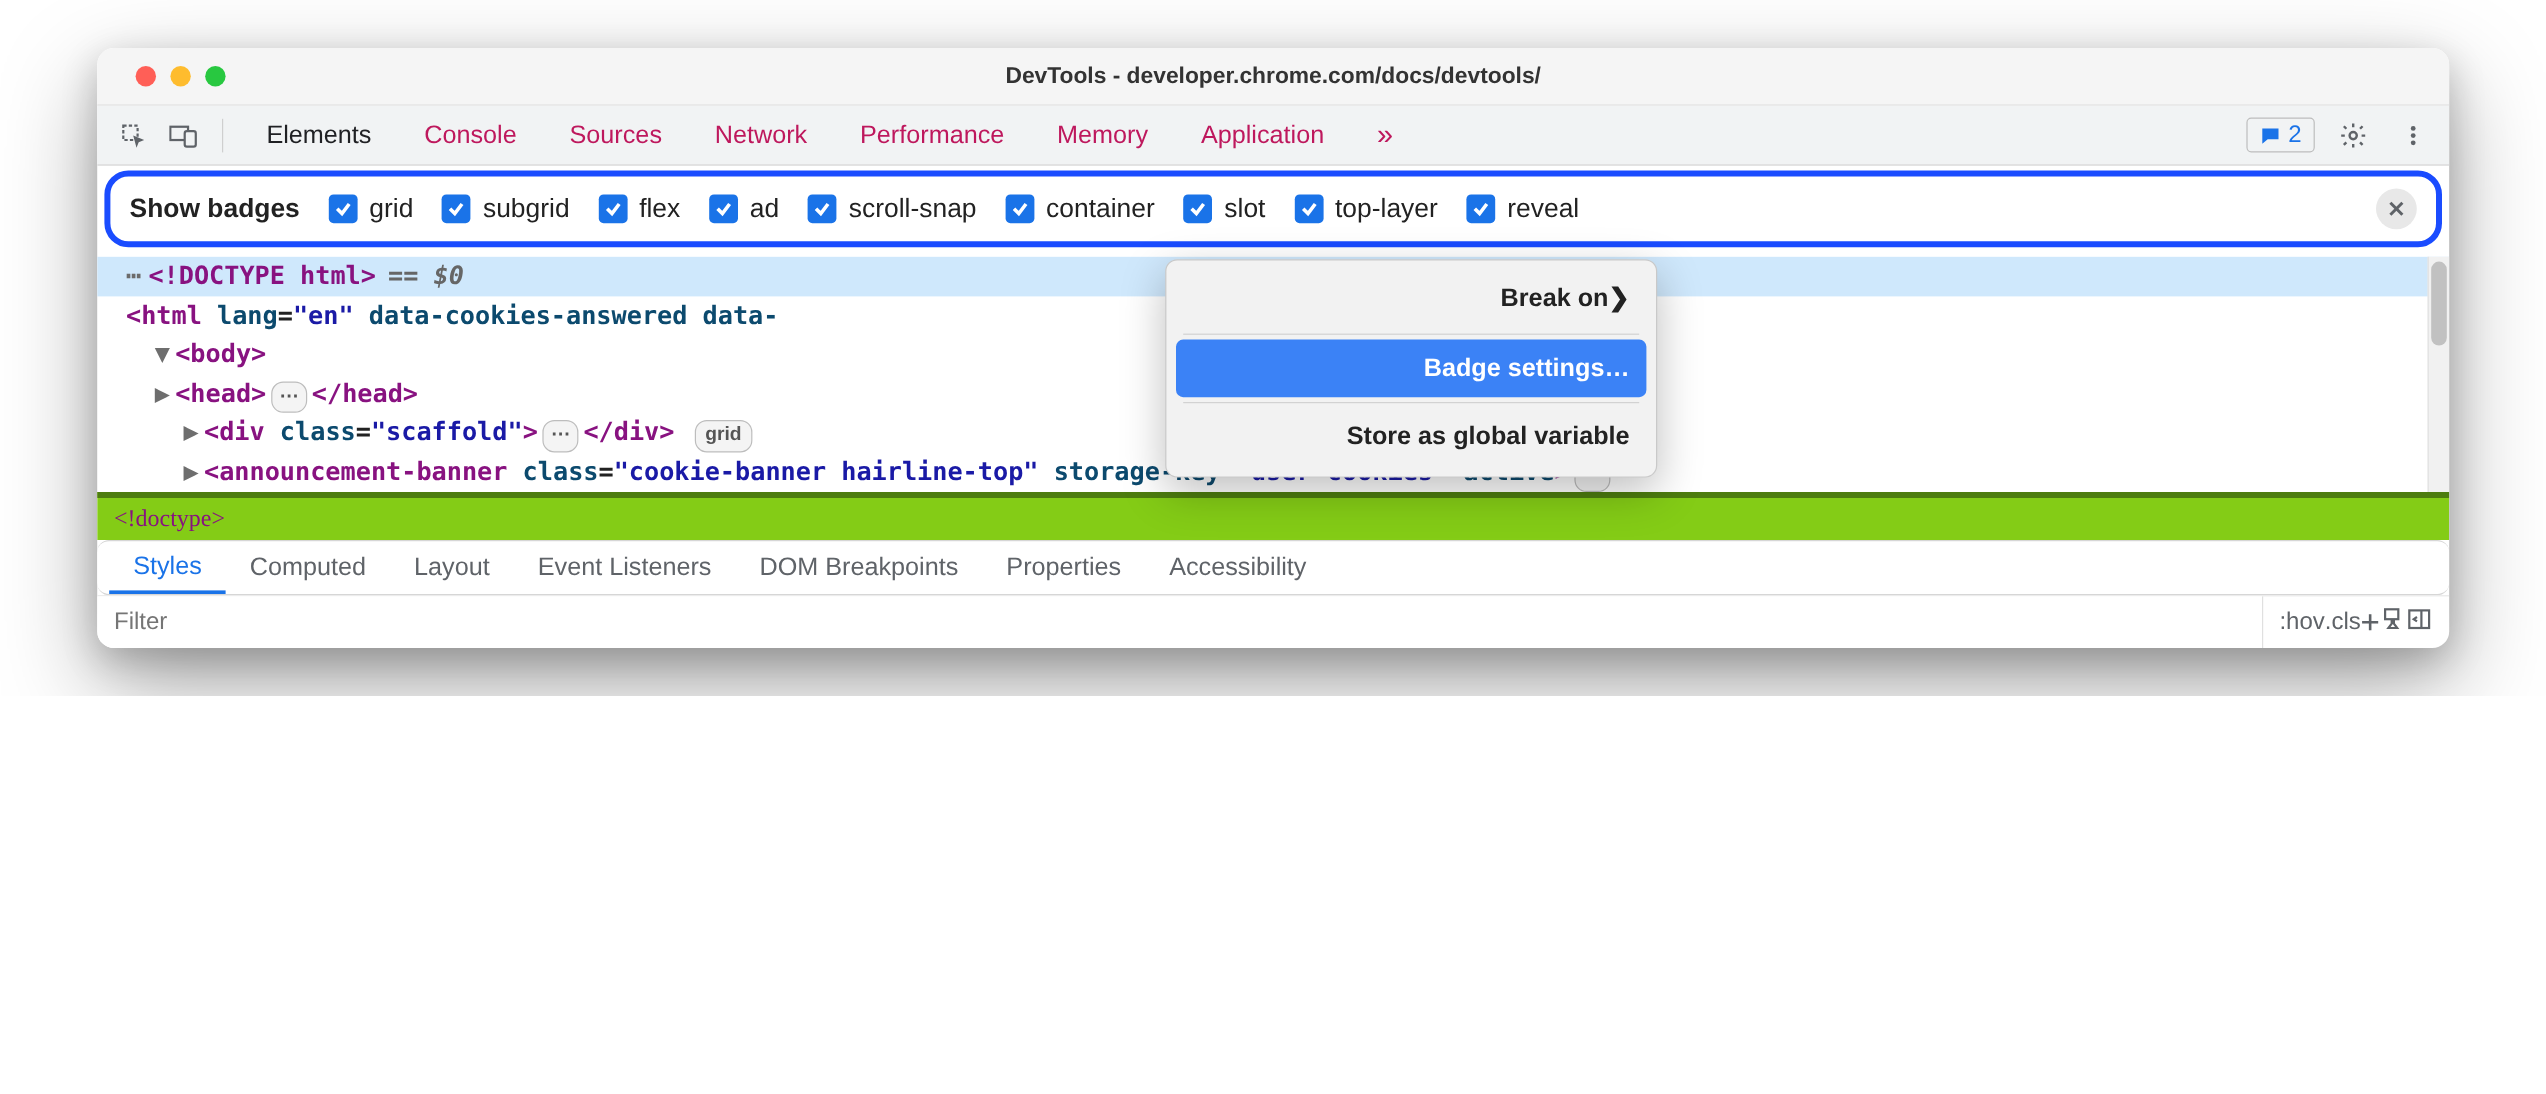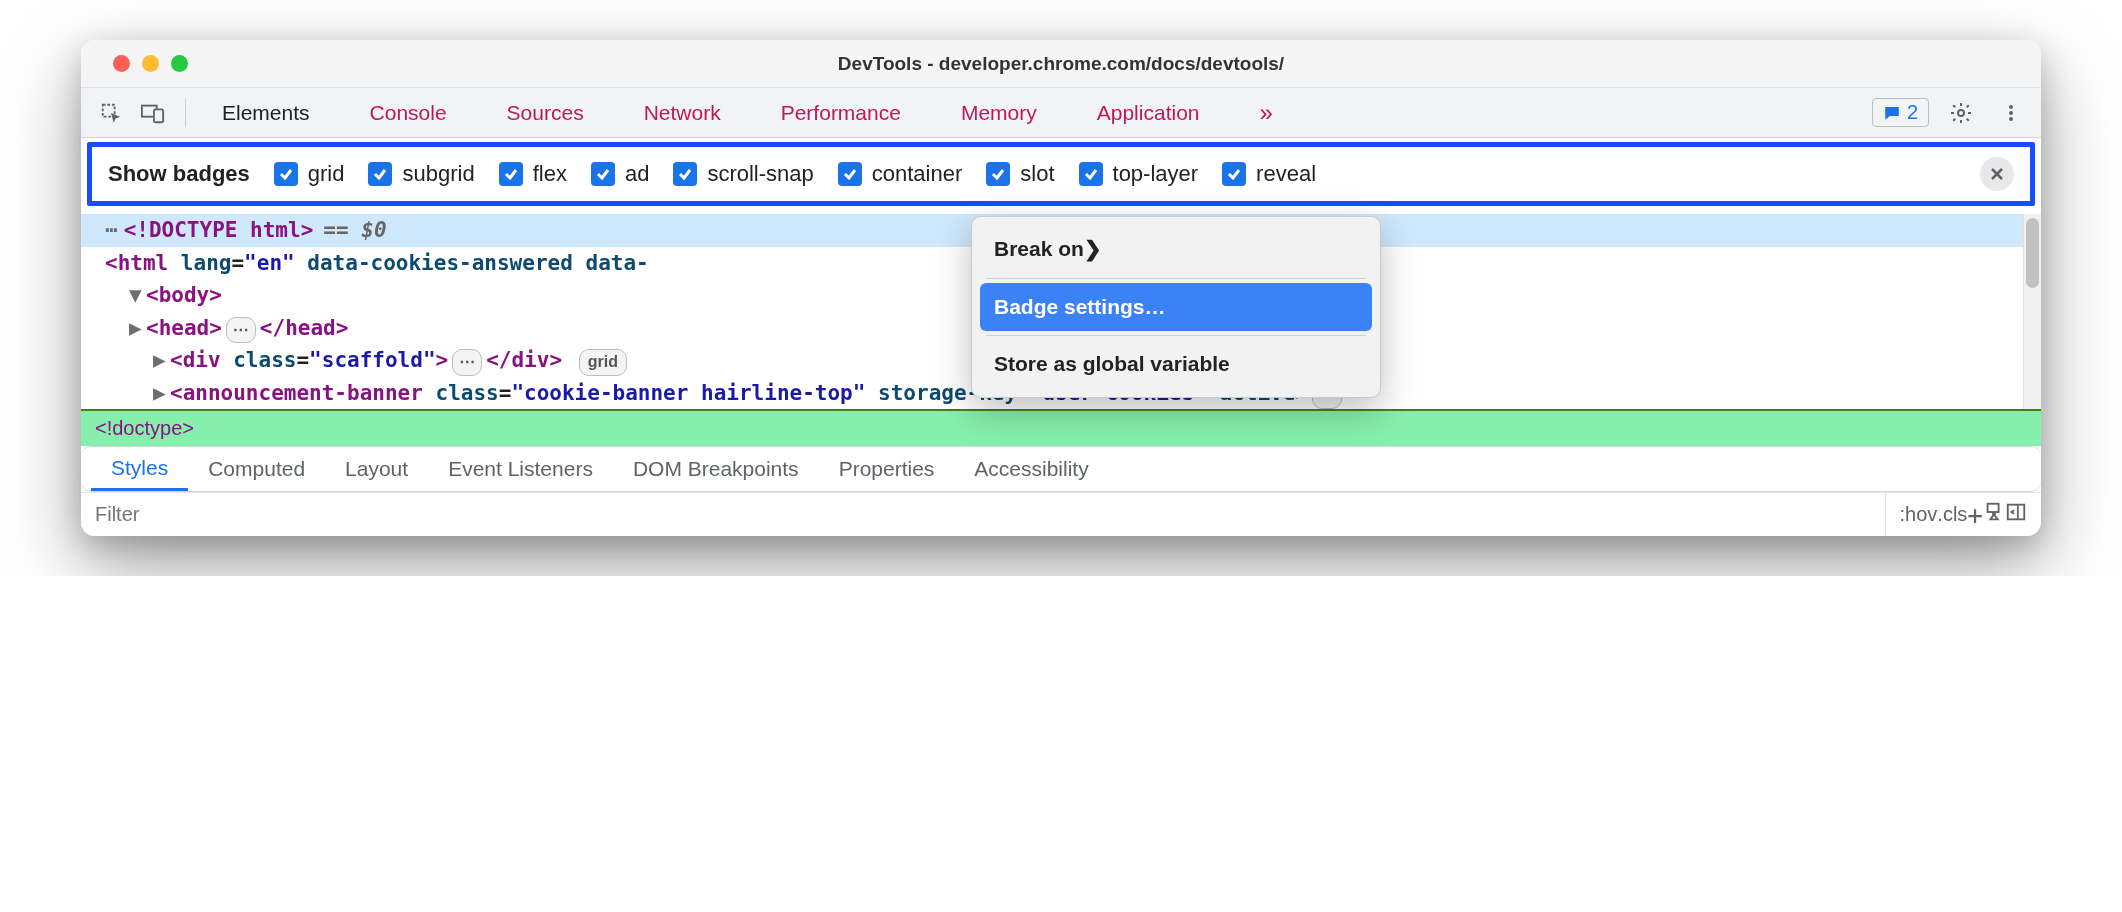--- a/index.html
+++ b/index.html
@@ -51,21 +51,21 @@
   gap: 6px;
 }
 .toolbar .icon-btn {
   width: 36px; height: 36px;
   display: flex; align-items: center; justify-content: center;
   color: #5f6368;
 }
 .toolbar .sep {
   width: 1px; height: 28px; background: #cfcfcf; margin: 0 8px;
 }
-.tabs { display: flex; align-items: center; gap: 16px; flex: 1; text-align: center; }
+.tabs { display: flex; align-items: center; gap: 0; flex: 1; text-align: center; }
 .tab {
   padding: 0 22px;
   height: 50px;
   display: flex; align-items: center;
   font-size: 21px;
   color: #be185d;
   cursor: pointer;
 }
 .tab.active { color: #202124; font-weight: 500; }
 .toolbar-right { display: flex; align-items: center; gap: 14px; }
@@ -77,21 +77,21 @@
   font-size: 20px;
   color: #1a73e8;
 }
 .issues-badge svg { fill: #1a73e8; }
 .badges-bar {
   display: flex;
   align-items: center;
   padding: 10px 16px;
   gap: 24px;
   border: 5px solid #1a4cff;
-  border-radius: 2px;
+  border-radius: 20px;
   margin: 4px 6px 8px 6px;
 }
 .badges-bar .label {
   font-weight: 700;
   font-size: 22px;
 }
 .badge-check {
   display: flex; align-items: center; gap: 10px;
   font-size: 22px;
 }
@@ -163,26 +163,26 @@
 }
 .scrollbar-thumb {
   position: absolute;
   left: 2px; right: 2px;
   top: 4px;
   height: 70px;
   background: #c1c1c1;
   border-radius: 7px;
 }
 .breadcrumb {
-  border-top: 2px solid #4d7c0f;
+  border-top: 5px solid #4d7c0f;
   padding: 6px 14px;
-  font-family: Liberation Sans, sans-serif;
+  font-family: Liberation Serif, serif;
   font-size: 20px;
   color: #881280;
-  background: #86efac;
+  background: #84cc16;
 }
 .styles-tabs {
   display: flex;
   align-items: center;
   border-top: 1px solid #d6d6d6;
   border-bottom: 1px solid #d6d6d6;
   padding: 0 10px;
   height: 46px;
   background: #fff;
   border-radius: 10px;
@@ -236,21 +236,21 @@
   box-shadow: 0 12px 36px rgba(0,0,0,0.25);
   padding: 8px 8px;
   font-family: -apple-system, sans-serif;
   font-size: 21px;
 }
 .context-item {
   padding: 8px 14px;
   border-radius: 6px;
   display: flex;
   align-items: center;
-  justify-content: flex-start;
+  justify-content: flex-end;
 }
 .context-item.highlight {
   background: #3b82f6;
   color: #fff;
 }
 .context-sep {
   height: 1px;
   background: #d2d2d2;
   margin: 4px 6px;
 }

